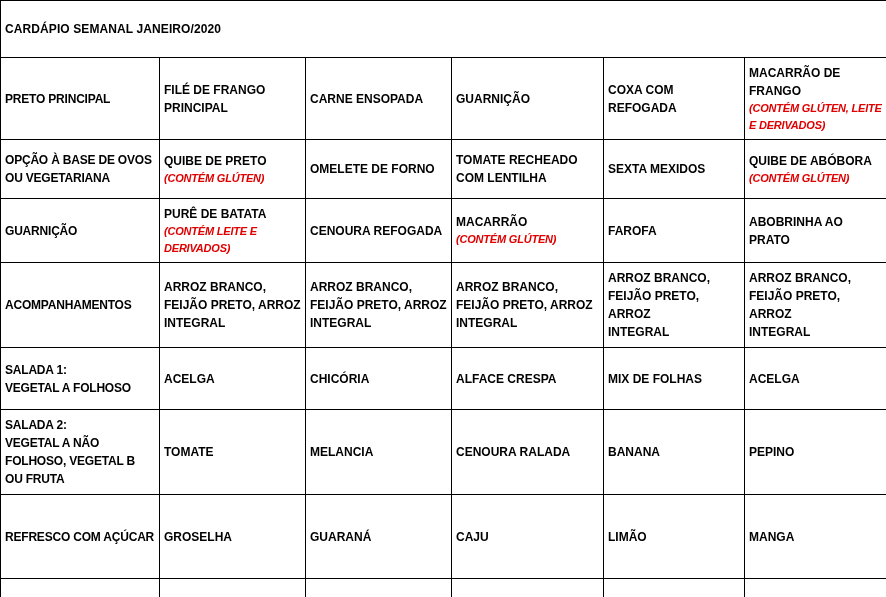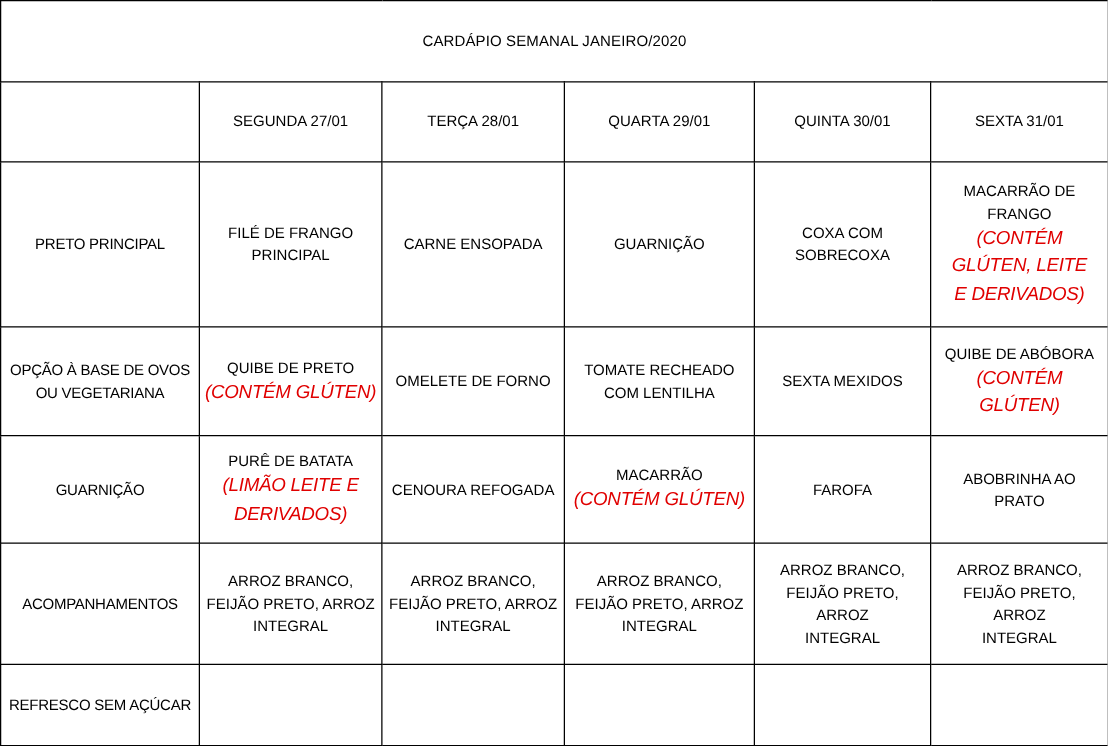--- a/index.html
+++ b/index.html
@@ -15,24 +15,23 @@
   }
   table.menu {
     width: 886px;
     height: 597px;
     border-collapse: collapse;
     table-layout: fixed;
     background: #ffffff;
   }
   table.menu td {
     border: 1.5px solid #000000;
-    text-align: center;
     vertical-align: middle;
     padding: 6px 4px;
-    font-weight: normal;
+    font-weight: bold;
     font-size: 12px;
     line-height: 1.5;
     white-space: pre-line;
     overflow: hidden;
   }
   td.title-cell {
     font-size: 14px;
     letter-spacing: 0.1px;
   }
   td.day-header {
@@ -41,21 +40,21 @@
   td.row-label {
     font-size: 12px;
     letter-spacing: -0.2px;
   }
   .dish {
     white-space: pre-line;
   }
   .allergen-note {
     color: var(--allergen-color, #e00000);
     font-style: italic;
-    font-size: 15px;
+    font-size: 11px;
     letter-spacing: -0.2px;
     white-space: pre-line;
   }
   
   table.menu tr:nth-child(1)  { height: 57px; }
   table.menu tr:nth-child(2)  { height: 56px; }
   table.menu tr:nth-child(3)  { height: 59px; }
   table.menu tr:nth-child(4)  { height: 56px; }
   table.menu tr:nth-child(5)  { height: 57px; }
   table.menu tr:nth-child(6)  { height: 62px; }
@@ -73,52 +72,44 @@
     <col style="width:146px">
     <col style="width:146px">
     <col style="width:152px">
     <col style="width:141px">
     <col style="width:142px">
   </colgroup>
   <tbody id="menu-body">
     <tr>
       <td colspan="6" class="title-cell">CARDÁPIO SEMANAL JANEIRO/2020</td>
     </tr>
-    <tr id="header-row">
-        <td class="day-header"></td>
-        <td class="day-header">SEGUNDA 27/01</td>
-        <td class="day-header">TERÇA 28/01</td>
-        <td class="day-header">QUARTA 29/01</td>
-        <td class="day-header">QUINTA 30/01</td>
-        <td class="day-header">SEXTA 31/01</td>
-      </tr>
   <tr>
         <td class="row-label">PRETO PRINCIPAL</td>
         <td><div class="dish">FILÉ DE FRANGO
 PRINCIPAL</div></td>
         <td><div class="dish">CARNE ENSOPADA</div></td>
         <td><div class="dish">GUARNIÇÃO</div></td>
         <td><div class="dish">COXA COM
-SOBRECOXA</div></td>
+REFOGADA</div></td>
         <td><div class="dish">MACARRÃO DE FRANGO</div><div class="allergen-note">(CONTÉM GLÚTEN, LEITE
 E DERIVADOS)</div></td>
       </tr>
       <tr>
         <td class="row-label">OPÇÃO À BASE DE OVOS
 OU VEGETARIANA</td>
         <td><div class="dish">QUIBE DE PRETO</div><div class="allergen-note">(CONTÉM GLÚTEN)</div></td>
         <td><div class="dish">OMELETE DE FORNO</div></td>
         <td><div class="dish">TOMATE RECHEADO
 COM LENTILHA</div></td>
         <td><div class="dish">SEXTA MEXIDOS</div></td>
         <td><div class="dish">QUIBE DE ABÓBORA</div><div class="allergen-note">(CONTÉM GLÚTEN)</div></td>
       </tr>
       <tr>
         <td class="row-label">GUARNIÇÃO</td>
-        <td><div class="dish">PURÊ DE BATATA</div><div class="allergen-note">(LIMÃO LEITE E
+        <td><div class="dish">PURÊ DE BATATA</div><div class="allergen-note">(CONTÉM LEITE E
 DERIVADOS)</div></td>
         <td><div class="dish">CENOURA REFOGADA</div></td>
         <td><div class="dish">MACARRÃO</div><div class="allergen-note">(CONTÉM GLÚTEN)</div></td>
         <td><div class="dish">FAROFA</div></td>
         <td><div class="dish">ABOBRINHA AO PRATO</div></td>
       </tr>
       <tr>
         <td class="row-label">ACOMPANHAMENTOS</td>
         <td><div class="dish">ARROZ BRANCO,
 FEIJÃO PRETO, ARROZ
@@ -130,20 +121,48 @@
 FEIJÃO PRETO, ARROZ
 INTEGRAL</div></td>
         <td><div class="dish">ARROZ BRANCO,
 FEIJÃO PRETO, ARROZ
 INTEGRAL</div></td>
         <td><div class="dish">ARROZ BRANCO,
 FEIJÃO PRETO, ARROZ
 INTEGRAL</div></td>
       </tr>
       <tr>
+        <td class="row-label">SALADA 1:
+VEGETAL A FOLHOSO</td>
+        <td><div class="dish">ACELGA</div></td>
+        <td><div class="dish">CHICÓRIA</div></td>
+        <td><div class="dish">ALFACE CRESPA</div></td>
+        <td><div class="dish">MIX DE FOLHAS</div></td>
+        <td><div class="dish">ACELGA</div></td>
+      </tr>
+      <tr>
+        <td class="row-label">SALADA 2:
+VEGETAL A NÃO
+FOLHOSO, VEGETAL B
+OU FRUTA</td>
+        <td><div class="dish">TOMATE</div></td>
+        <td><div class="dish">MELANCIA</div></td>
+        <td><div class="dish">CENOURA RALADA</div></td>
+        <td><div class="dish">BANANA</div></td>
+        <td><div class="dish">PEPINO</div></td>
+      </tr>
+      <tr>
+        <td class="row-label">REFRESCO COM AÇÚCAR</td>
+        <td><div class="dish">GROSELHA</div></td>
+        <td><div class="dish">GUARANÁ</div></td>
+        <td><div class="dish">CAJU</div></td>
+        <td><div class="dish">LIMÃO</div></td>
+        <td><div class="dish">MANGA</div></td>
+      </tr>
+      <tr>
         <td class="row-label">REFRESCO SEM AÇÚCAR</td>
         <td></td>
         <td></td>
         <td></td>
         <td></td>
         <td></td>
       </tr>
     </tbody>
 </table>
 

